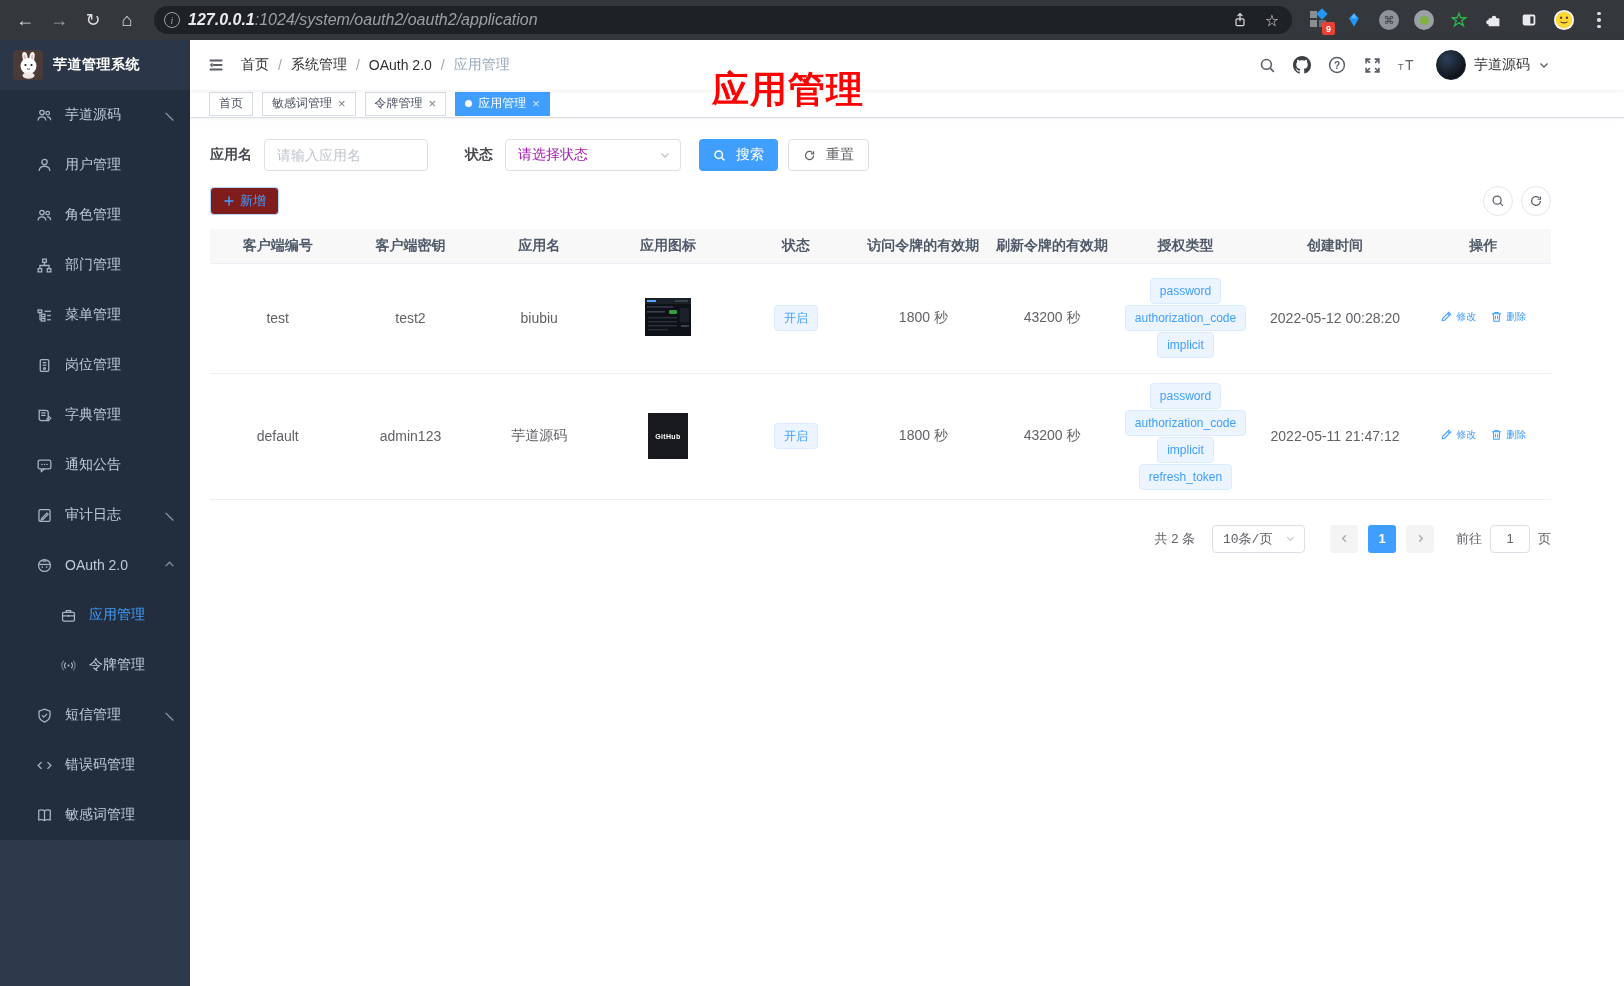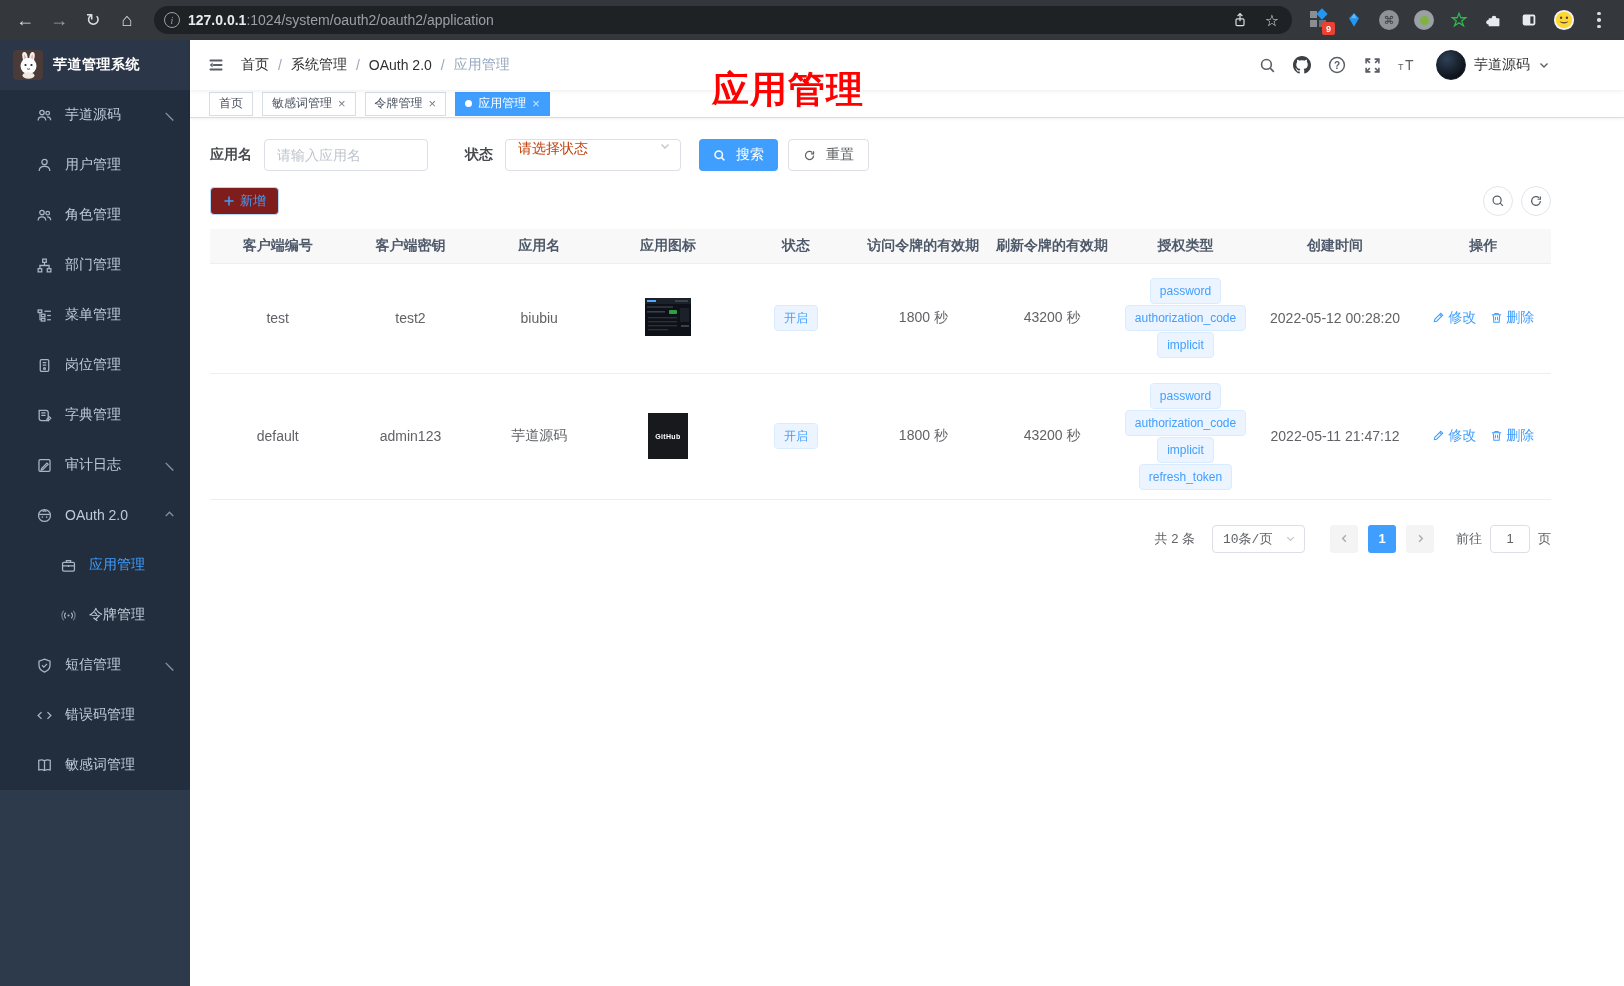--- a/index.html
+++ b/index.html
@@ -10,21 +10,21 @@
   .browser-bar { position:absolute; top:0; left:0; right:0; height:40px; background:#34373c;
     display:flex; align-items:center; padding:0 10px; gap:4px; }
   .b-ic { width:30px; height:30px; display:flex; align-items:center; justify-content:center;
     color:#dadce0; font-size:18px; border-radius:50%; cursor:pointer; flex:none; }
   .b-ic.dim { color:#9aa0a6; }
   .addr { height:28px; flex:1; background:#1f2225; border-radius:14px; display:flex;
     align-items:center; padding:0 8px 0 10px; margin:0 8px; gap:8px; min-width:0; }
   .addr .info-circle { width:16px; height:16px; border:1.4px solid #9aa0a6; border-radius:50%;
     color:#9aa0a6; font-size:10px; font-style:italic; display:flex; align-items:center;
     justify-content:center; flex:none; font-family:"Liberation Serif",serif; }
-  .url { font-size:14px; color:#9aa0a6; white-space:nowrap; overflow:hidden; }
+  .url { font-size:16px; color:#9aa0a6; white-space:nowrap; overflow:hidden;font-style:italic; }
   .url b { color:#e8eaed; font-weight:700; }
   .addr-spacer { flex:1; }
   .ext-row { display:flex; align-items:center; gap:13px; padding:0 4px; flex:none; }
   .ext { width:22px; height:22px; display:flex; align-items:center; justify-content:center; position:relative; cursor:pointer; }
   .ext-badge { position:absolute; right:-5px; bottom:-4px; min-width:13px; height:13px; background:#e94235;
     color:#fff; font-size:9px; font-weight:700; border-radius:2px; display:flex; align-items:center; justify-content:center; padding:0 2px; }
   .sq1 { position:absolute; left:2px; top:2px; width:7px; height:7px; background:#8a8d91; }
   .sq2 { position:absolute; left:2px; top:11px; width:7px; height:7px; background:#8a8d91; }
   .sq3 { position:absolute; left:11px; top:11px; width:7px; height:7px; background:#6a6d71; }
   .diamond { position:absolute; left:10px; top:1px; width:8px; height:8px; background:#2196f3; transform:rotate(45deg); }
@@ -82,22 +82,22 @@
 
   
   .content { padding:21px 73px 0 20px; }
   .filter-row { display:flex; align-items:center; margin-bottom:15px; font-size:14px; }
   .f-label { font-weight:700; color:#484a4f; margin-right:12px; white-space:nowrap; }
   .f-label.second { margin-left:37px; }
   .f-input, .f-select { height:32px; border:1px solid #dcdfe6; border-radius:4px; font-size:14px;
     color:#606266; background:#fff; }
   .f-input { width:164px; padding:8px 12px; outline:none; }
   .f-input::placeholder { color:#bfc4cc; }
-  .f-select { width:176px; display:flex; justify-content:space-between;
-    padding:0 9px 0 12px; color:#c2410c; cursor:pointer; }
+  .f-select { width:176px; display:flex; align-items:center; justify-content:space-between;
+    padding:0 9px 0 12px; color:#a21caf; cursor:pointer; }
   .btn { height:32px; border-radius:4px; font-size:14px; display:inline-flex; align-items:center;
     gap:10px; cursor:pointer; border:none; padding:0 14px; }
   .btn-search { background:#409eff; color:#fff; margin-left:18px; }
   .btn-reset { background:#fff; color:#606266; border:1px solid #dcdfe6; margin-left:10px; }
 
   .toolbar-row { display:flex; align-items:center; justify-content:space-between; margin-bottom:13px; }
   .btn-add { height:28px; padding:0 12px; background:#7f1d1d; border:1px solid #b3d8ff; border-radius:4px;
     color:#409eff; font-size:13px; display:inline-flex; align-items:center; gap:5px; cursor:pointer; }
   .circle-btns { display:flex; gap:8px; }
   .circle-btn { width:30px; height:30px; border-radius:50%; border:1px solid #e2e5ea; background:#fff;
@@ -109,21 +109,21 @@
     text-align:center; padding:0 4px; border-bottom:1px solid #ebeef5; white-space:nowrap; overflow:hidden; }
   tbody td { border-bottom:1px solid #ebeef5; text-align:center; font-size:14px; color:#606266;
     padding:6px 4px; vertical-align:middle; }
   tbody tr.r0 { height:110px; }
   tbody tr.r1 { height:126px; }
   .tag-lite { display:inline-flex; align-items:center; height:26px; padding:0 9px; background:#ecf5ff;
     border:1px solid #d9ecff; border-radius:4px; color:#409eff; font-size:12px; white-space:nowrap; }
   .grants { display:flex; flex-direction:column; align-items:center; gap:1px; }
   .logo-github { width:40px; height:46px; background:#17191d; color:#fff; font-size:7px; font-weight:700;
     display:inline-flex; align-items:center; justify-content:center; letter-spacing:.3px; }
-  .op-link { display:inline-flex; align-items:center; gap:3px; color:#409eff; font-size:14px;
+  .op-link { display:inline-flex; align-items:center; gap:3px; color:#409eff; font-size:10px;
     cursor:pointer; margin:0 7px; white-space:nowrap; }
 
   
   .pagination { margin-top:25px; display:flex; align-items:center; justify-content:flex-end;
     font-size:13px; color:#606266; }
   .pg-total { margin-right:17px; }
   .pg-size { width:93px; height:28px; border:1px solid #dcdfe6; border-radius:4px; display:flex;
     align-items:center; justify-content:space-between; padding:0 8px 0 10px; margin-right:20px;
     color:#606266; cursor:pointer; background:#fff;font-family:Liberation Mono, monospace; }
   .pg-btn { width:28px; height:28px; border-radius:3px; background:#f4f4f5; display:flex;
@@ -308,20 +308,32 @@
             </div>
             <div class="menu-item lvl1">
               <span class="mi-icon">
                 <svg width="17" height="17" viewBox="0 0 16 16" fill="none" stroke="#a9b5c4" stroke-width="1.2">
                   <path d="M3 3.2h6.5a2 2 0 0 1 2 2v7.6H5a2 2 0 0 1-2-2V3.2z"></path>
                   <path d="M5 5.5h4M5 7.8h4"></path>
                   <path d="M11.5 13l2.5-2.5-1.4-1.4-2.5 2.5z" stroke-width="1"></path>
                 </svg>
               </span>
               <span class="mi-label">字典管理</span>
+            </div>
+            <div class="menu-item lvl1">
+              <span class="mi-icon">
+                <svg width="17" height="17" viewBox="0 0 16 16" fill="none" stroke="#a9b5c4" stroke-width="1.2">
+                  <rect x="2" y="3" width="12" height="8.2" rx="1.6"></rect>
+                  <path d="M5 11.2v2.3l3-2.3"></path>
+                  <circle cx="5.6" cy="7" r=".7" fill="#a9b5c4" stroke="none"></circle>
+                  <circle cx="8" cy="7" r=".7" fill="#a9b5c4" stroke="none"></circle>
+                  <circle cx="10.4" cy="7" r=".7" fill="#a9b5c4" stroke="none"></circle>
+                </svg>
+              </span>
+              <span class="mi-label">通知公告</span>
             </div>
             <div class="menu-item lvl1">
               <span class="mi-icon">
                 <svg width="17" height="17" viewBox="0 0 16 16" fill="none" stroke="#a9b5c4" stroke-width="1.2">
                   <rect x="2.8" y="2.5" width="10.4" height="11" rx="1.2"></rect>
                   <path d="M5.3 10.8l5-5 1.1 1.1-5 5-1.5.4z"></path>
                 </svg>
               </span>
               <span class="mi-label">审计日志</span>
               <span class="mi-chevron">

